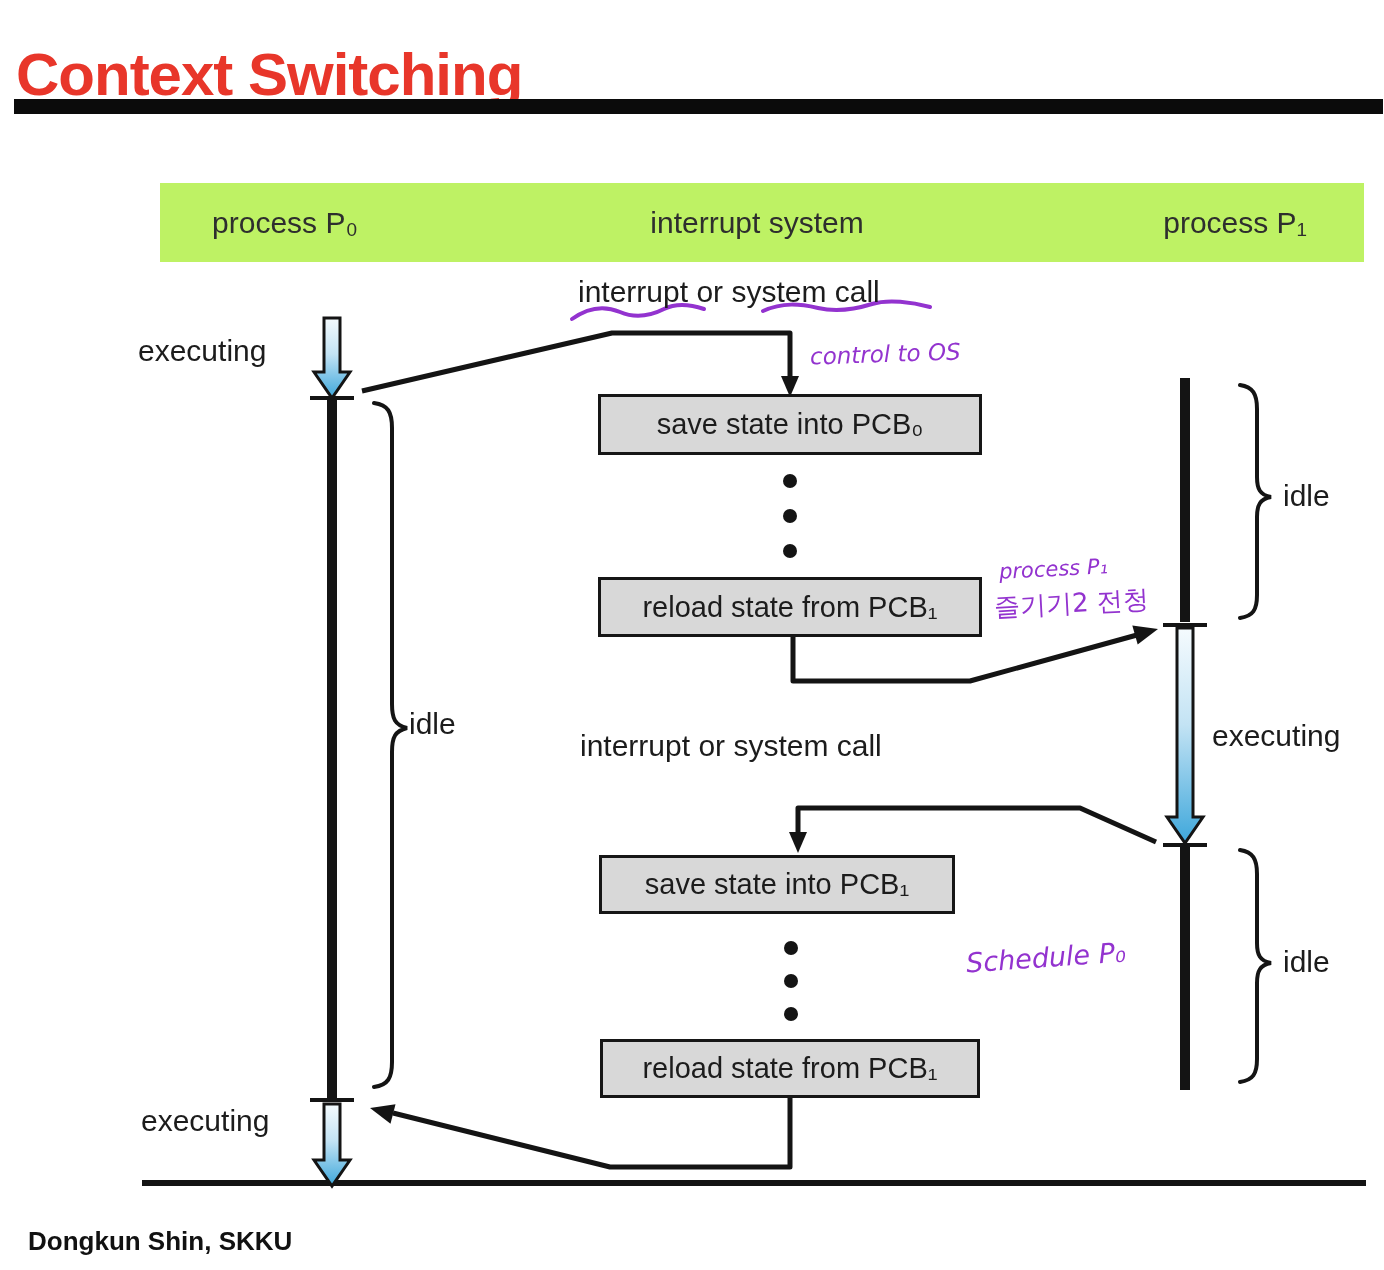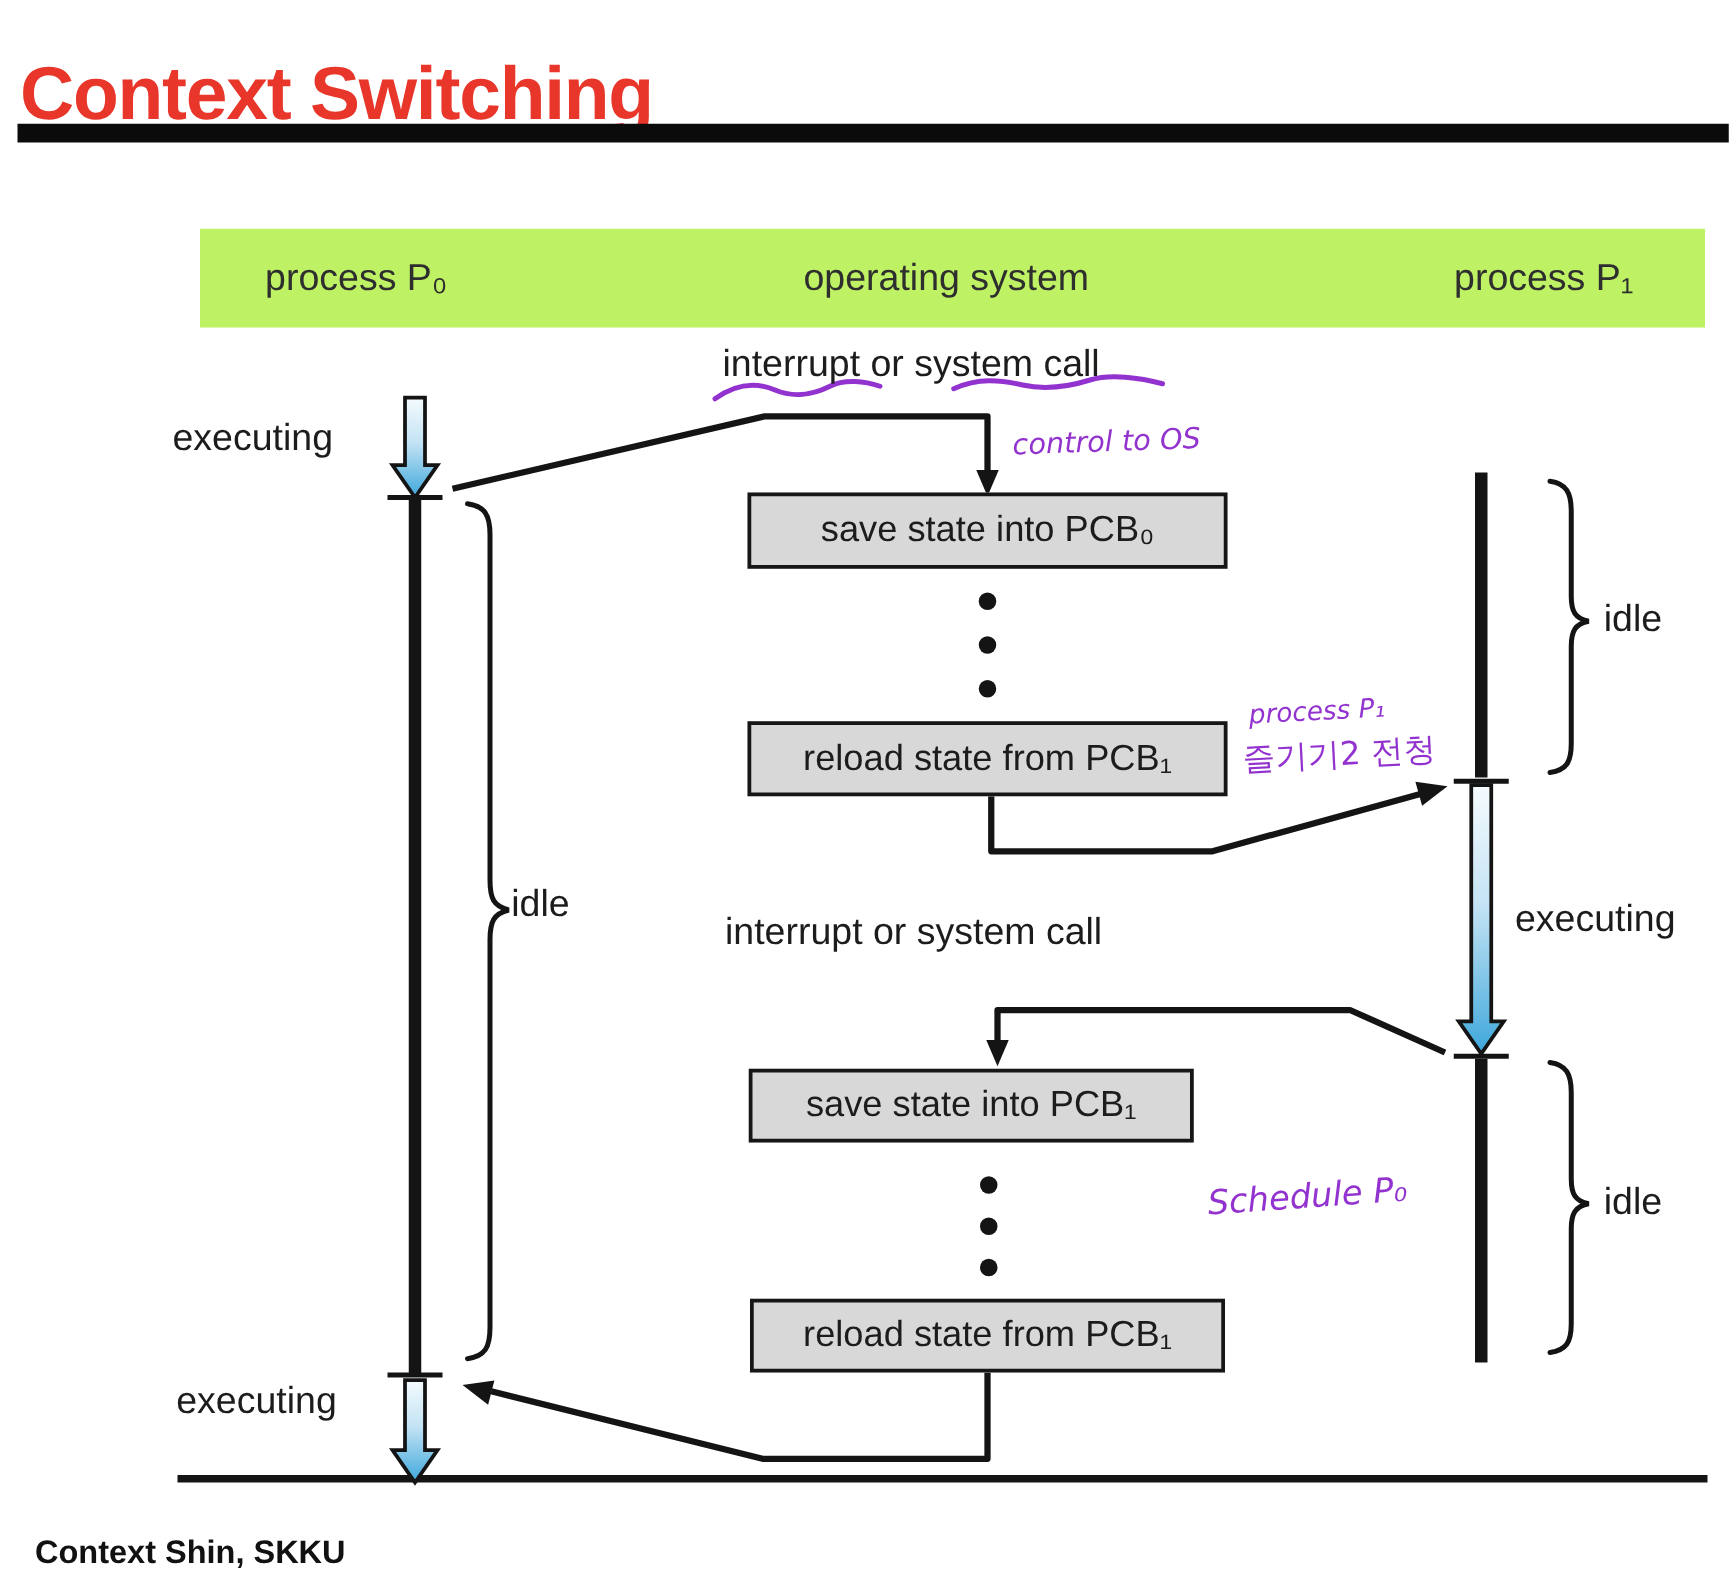--- a/index.html
+++ b/index.html
@@ -78,21 +78,21 @@
 
     <path fill="none" stroke="#9333cf" stroke-width="4" stroke-linecap="round" d="M 572,319 C 590,306 606,306 620,312 C 634,318 650,316 664,309 C 676,303 692,305 704,309"></path>
     <path fill="none" stroke="#9333cf" stroke-width="4" stroke-linecap="round" d="M 763,311 C 783,302 800,304 818,308 C 836,312 856,309 872,304 C 888,299 912,302 930,307"></path>
   </svg>
 
   <h1 class="abs title">Context Switching</h1>
   <div class="abs title-rule"></div>
 
   <div class="abs colheader">
     <span class="col col-p0">process P₀</span>
-    <span class="col col-os">operating system</span>
+    <span class="col col-os">interrupt system</span>
     <span class="col col-p1">process P₁</span>
   </div>
 
   <div class="abs lbl ctr" style="left:578px;top:275px;width:360px;">interrupt or system call</div>
   <div class="abs lbl ctr" style="left:580px;top:729px;width:370px;">interrupt or system call</div>
 
   <div class="abs box" style="left:598px;top:394px;width:384px;height:61px;">save state into PCB₀</div>
   <div class="abs box" style="left:599px;top:855px;width:356px;height:59px;">save state into PCB₁</div>
   <div class="abs box" style="left:598px;top:577px;width:384px;height:60px;">reload state from PCB₁</div>
   <div class="abs box" style="left:600px;top:1039px;width:380px;height:59px;">reload state from PCB₁</div>
@@ -102,14 +102,14 @@
   <div class="abs lbl" style="left:141px;top:1104px;">executing</div>
   <div class="abs lbl" style="left:1283px;top:479px;">idle</div>
   <div class="abs lbl" style="left:1212px;top:719px;">executing</div>
   <div class="abs lbl" style="left:1283px;top:945px;">idle</div>
 
   <div class="abs hand" style="left:810px;top:341px;font-size:23px;transform:rotate(-2deg);">control to OS</div>
   <div class="abs hand" style="left:999px;top:557px;font-size:21px;transform:rotate(-3deg);">process P₁</div>
   <div class="abs hand hand-kr" style="left:994px;top:586px;font-size:26px;transform:rotate(-3deg);">즐기기2 전청</div>
   <div class="abs hand" style="left:966px;top:942px;font-size:27px;transform:rotate(-4deg);">Schedule P₀</div>
 
-  <div class="abs footer">Context Shin, SKKU</div>
+  <div class="abs footer">Dongkun Shin, SKKU</div>
 </div>
 
 </body></html>

